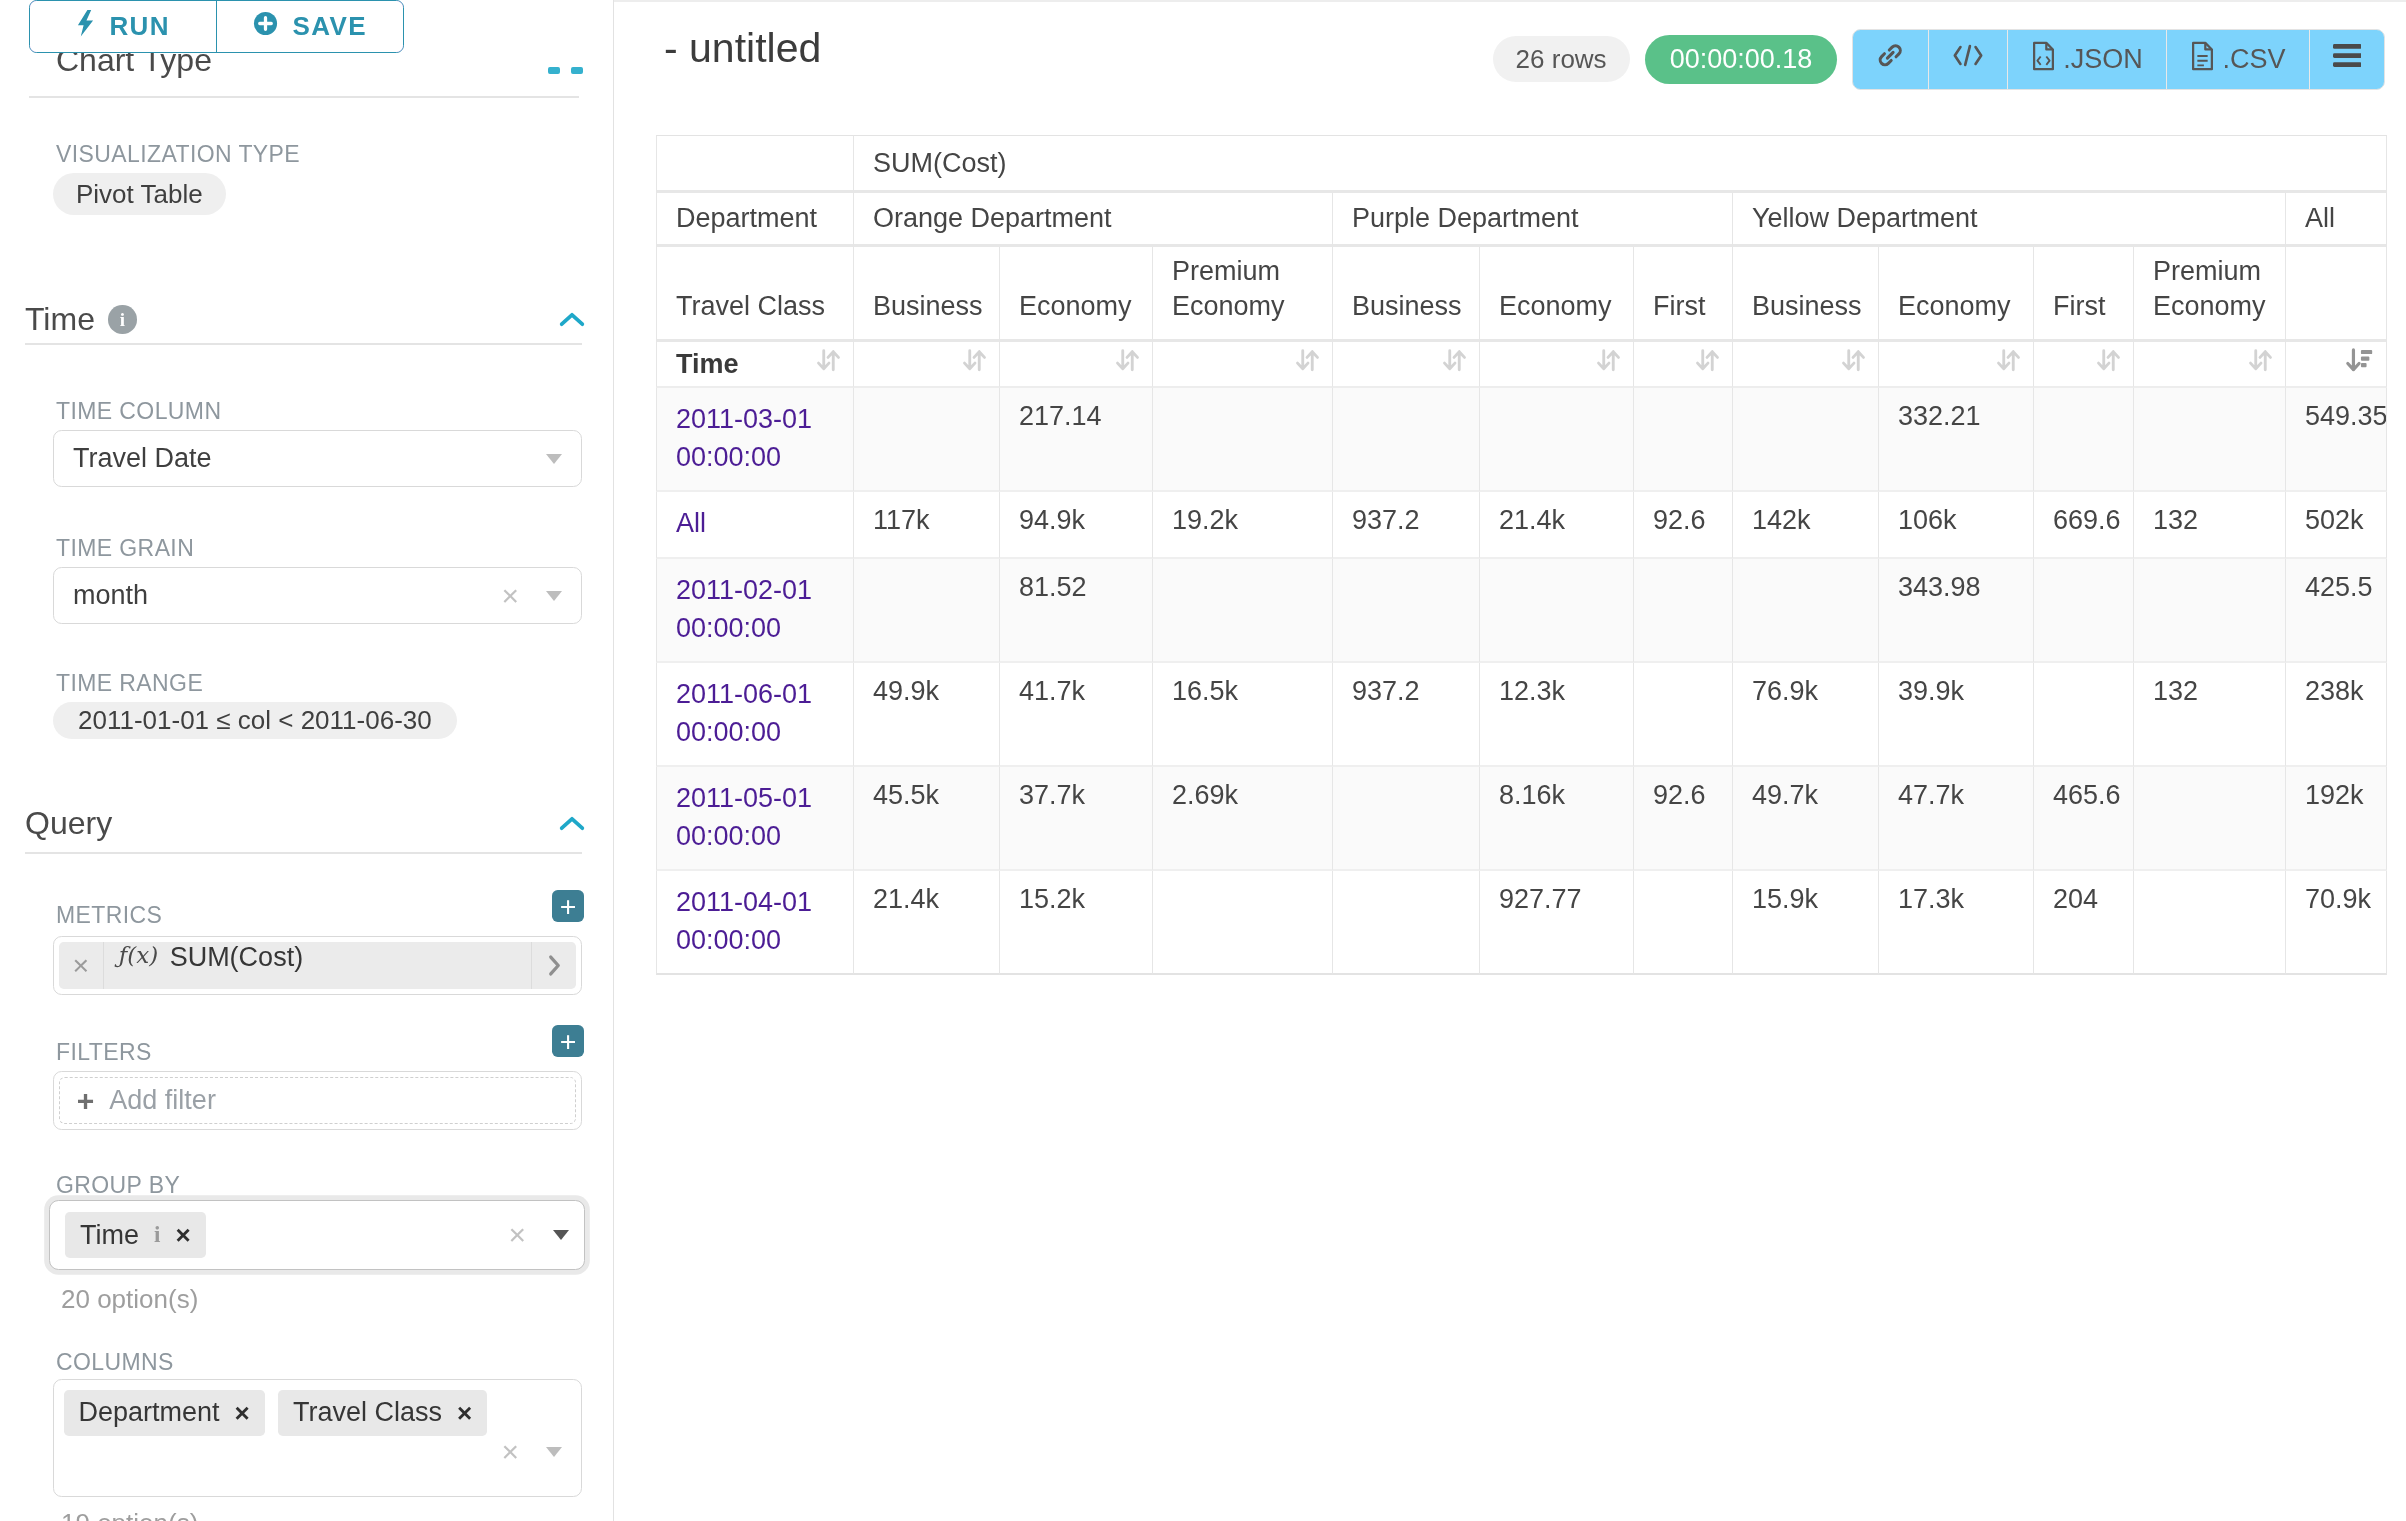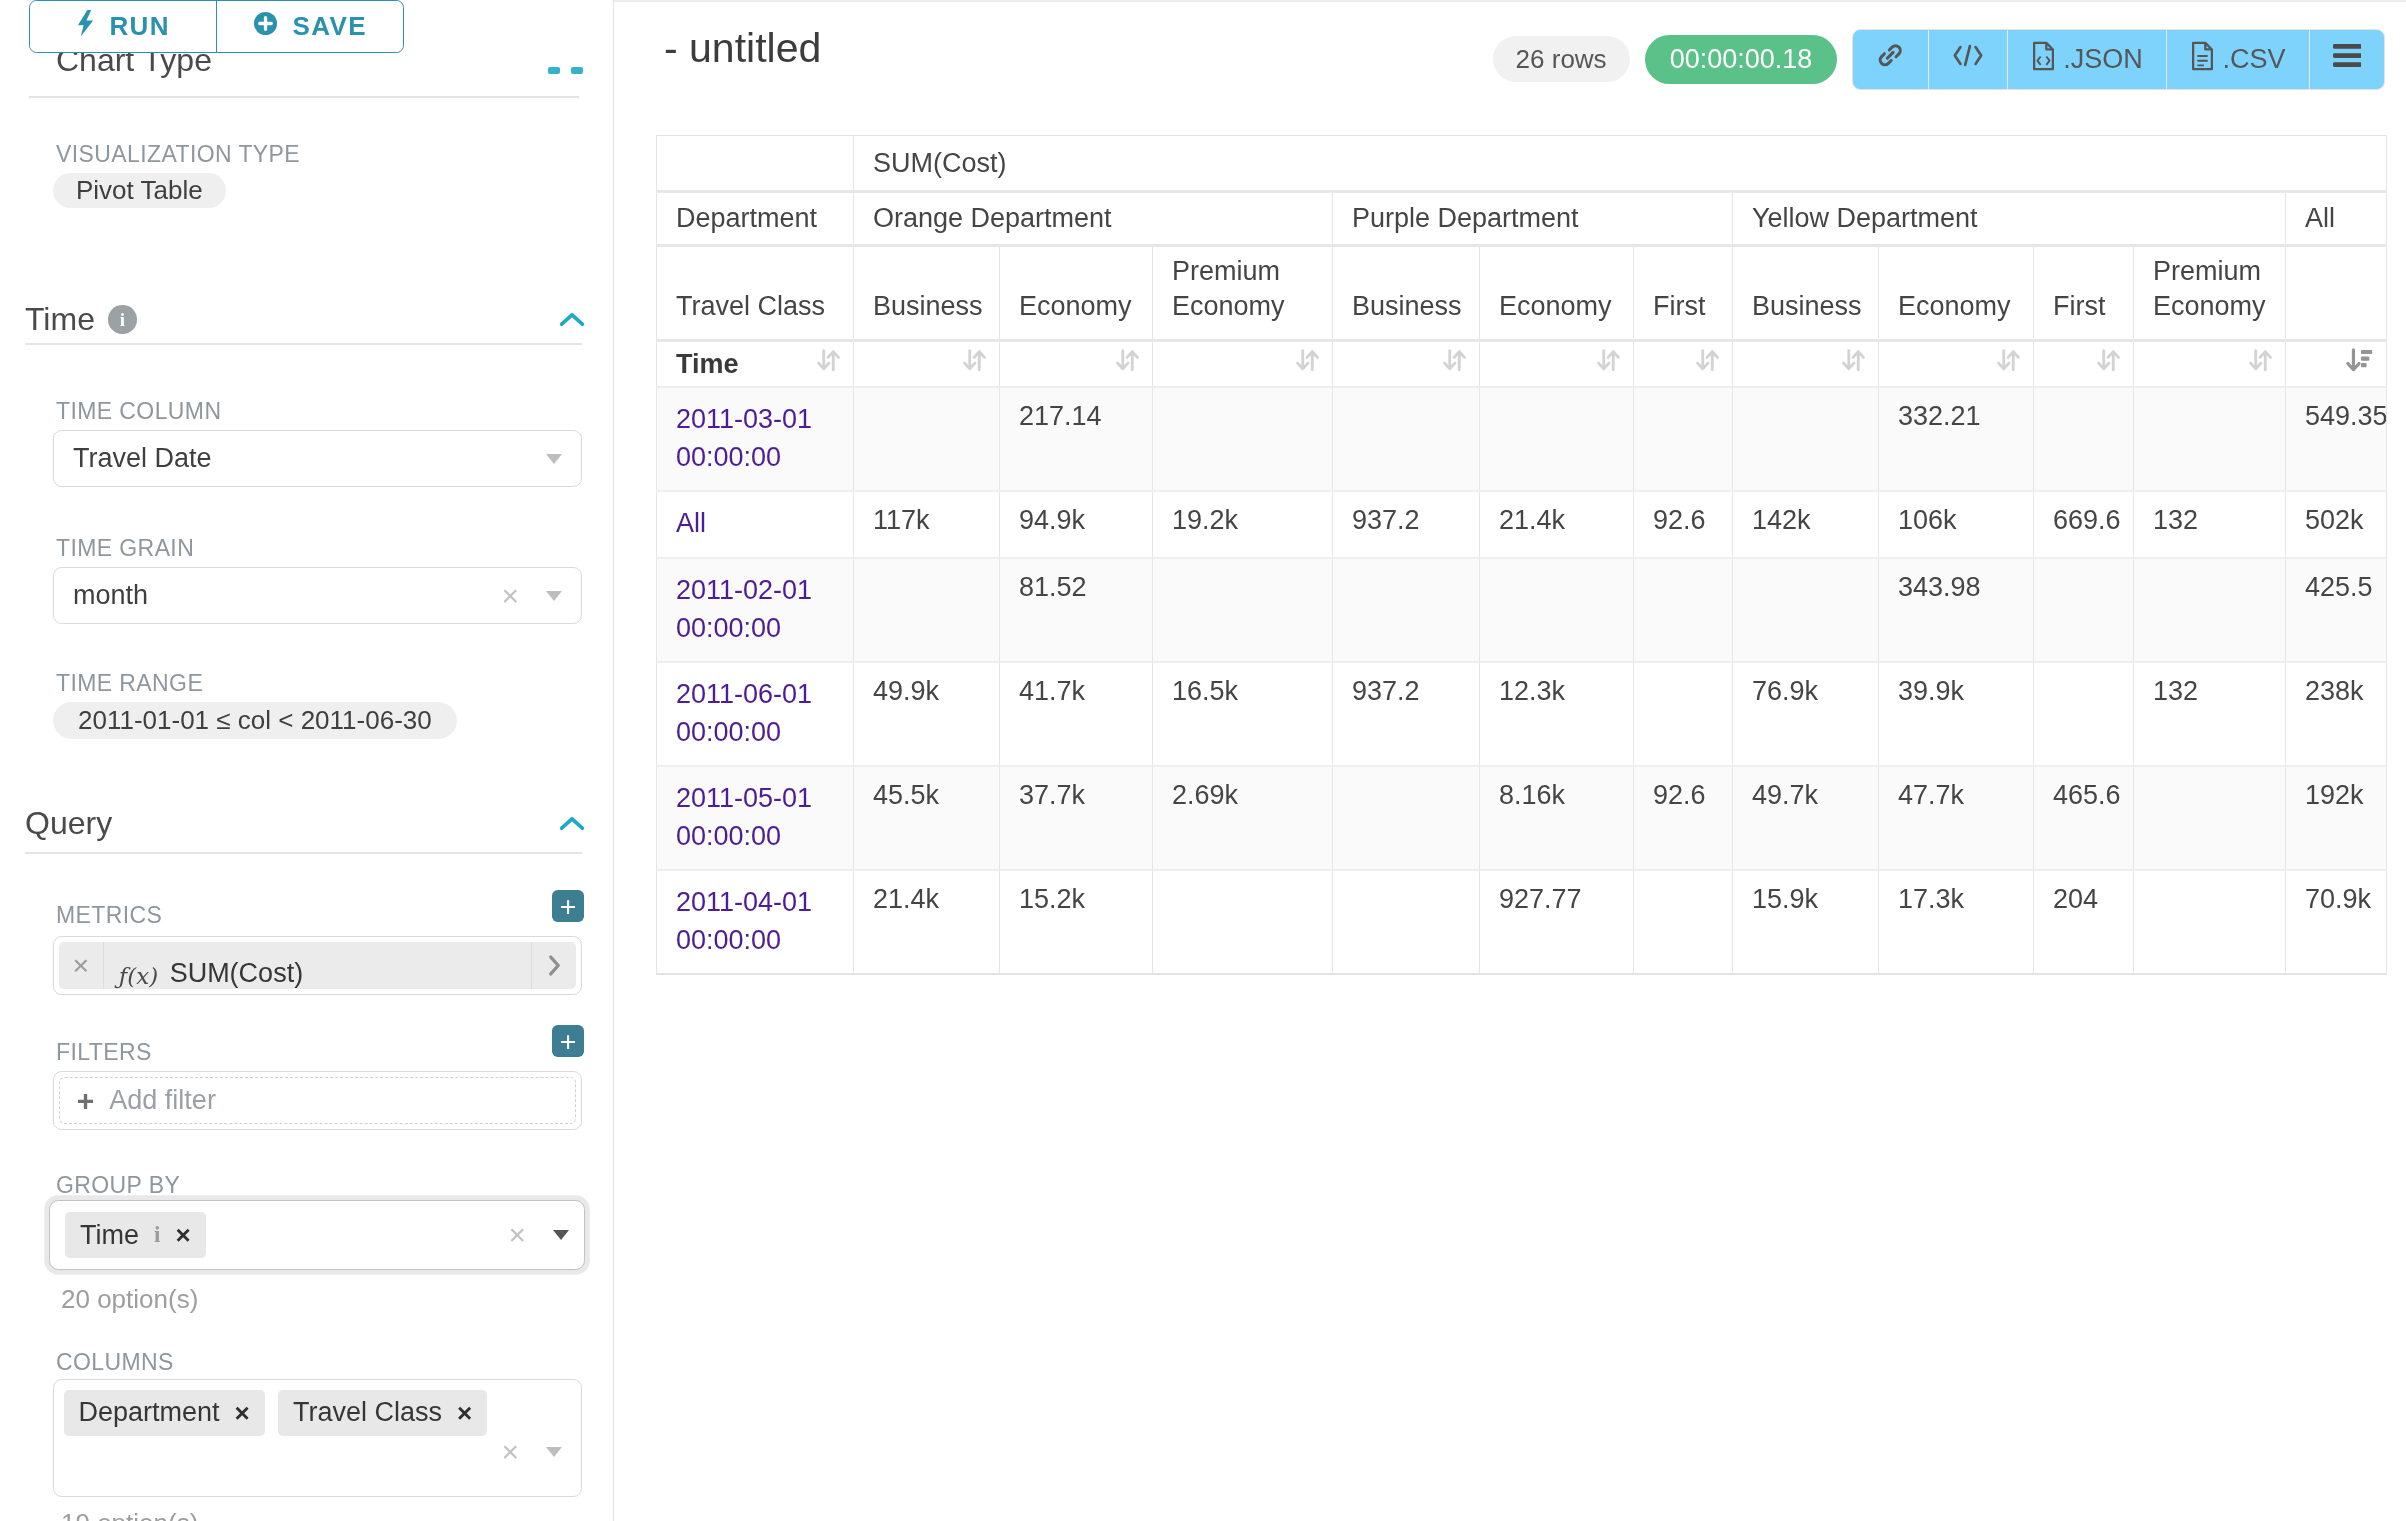--- a/index.html
+++ b/index.html
@@ -43,21 +43,21 @@
   .clear-x{color:#c2c2c2;font-size:30px;line-height:1}
 
   .add-btn{position:absolute;left:552px;width:32px;height:32px;border-radius:5.7px;background:#3d7e93;color:#fff;
     display:flex;align-items:center;justify-content:center;font-size:28.5px;line-height:1;cursor:pointer}
 
   .metric-box{position:absolute;left:53px;top:936px;width:529px;height:59px;box-sizing:border-box;
     border:1.9px solid #d9d9d9;border-radius:8.6px;padding:4.8px;display:flex}
   .metric-pill{flex:1;background:#ebebeb;border-radius:4.8px;display:flex;align-items:stretch;overflow:hidden}
   .metric-x{width:44px;display:flex;align-items:center;justify-content:center;color:#9b9b9b;font-size:28.5px;
     border-right:1.9px solid #dcdcdc}
-  .metric-main{flex:1;display:flex;align-items:flex-end;gap:11.4px;padding-left:15px;font-size:27px;color:#363636}
+  .metric-main{flex:1;display:flex;align-items:flex-start;gap:11.4px;padding-left:15px;font-size:27px;color:#363636}
   .fx{font-style:italic;font-family:"DejaVu Serif",serif;font-size:23px;color:#4a4a4a}
   .metric-chev{width:44px;display:flex;align-items:center;justify-content:center;border-left:1.9px solid #dcdcdc}
 
   .filter-box{position:absolute;left:53px;top:1071px;width:529px;height:59px;box-sizing:border-box;
     border:1.9px solid #d9d9d9;border-radius:8.6px;padding:4.8px;display:flex}
   .filter-dashed{flex:1;border:1.9px dashed #cfcfcf;border-radius:5.7px;display:flex;align-items:center;gap:15px;
     padding-left:17px;color:#9aa0a6;font-size:27px}
   .filter-plus{color:#6f6f6f;font-size:30px;font-weight:bold;line-height:1}
 
   .groupby-box{position:absolute;left:49px;top:1200px;width:536px;height:70px;box-sizing:border-box;
@@ -123,21 +123,21 @@
             <circle cx="14" cy="14" r="12" fill="#2b92ae"></circle>
             <path d="M14 8v12M8 14h12" stroke="#fff" stroke-width="3.4" stroke-linecap="round"></path>
           </svg></span>
       <span>SAVE</span>
     </div>
   </div>
 
   <div class="divider" style="left:28.5px;top:96px;width:550px"></div>
 
   <div class="field-label" style="left:56px;top:141px">VISUALIZATION TYPE</div>
-  <div class="pill" style="left:53px;top:173px;height:35px;padding:0 23px">
+  <div class="pill" style="left:53px;top:173px;height:42px;padding:0 23px">
     <span>Pivot Table</span>
   </div>
 
   <div class="sec-head" style="left:25px;top:301px">
     <span>Time</span>
     <span class="info-dot">i</span>
   </div>
   <span class="chev-up" style="top:310px">
     <svg width="30" height="19" viewBox="0 0 32 20">
         <path d="M5 15 16 5l11 10" stroke="#1fa8c9" stroke-width="4" fill="none" stroke-linecap="round" stroke-linejoin="round"></path>

